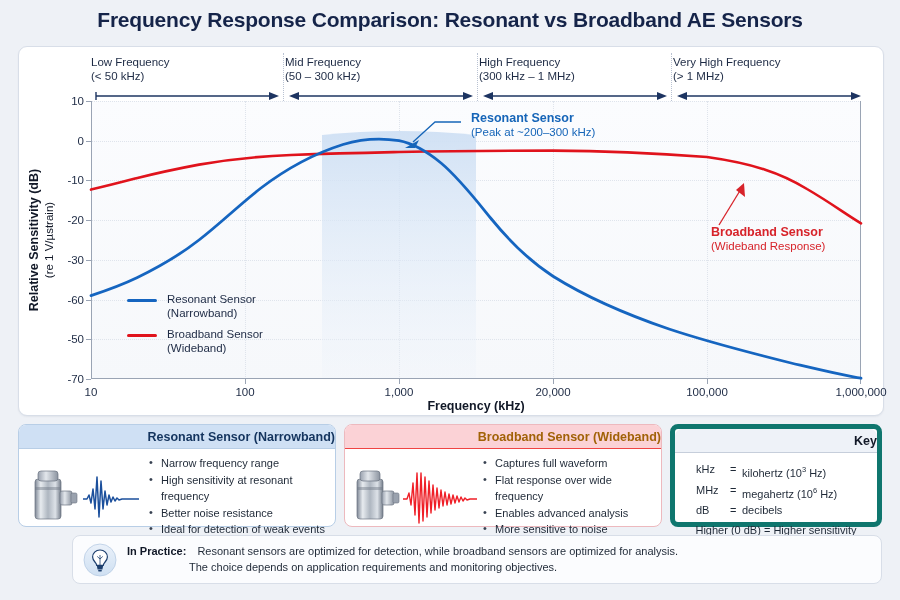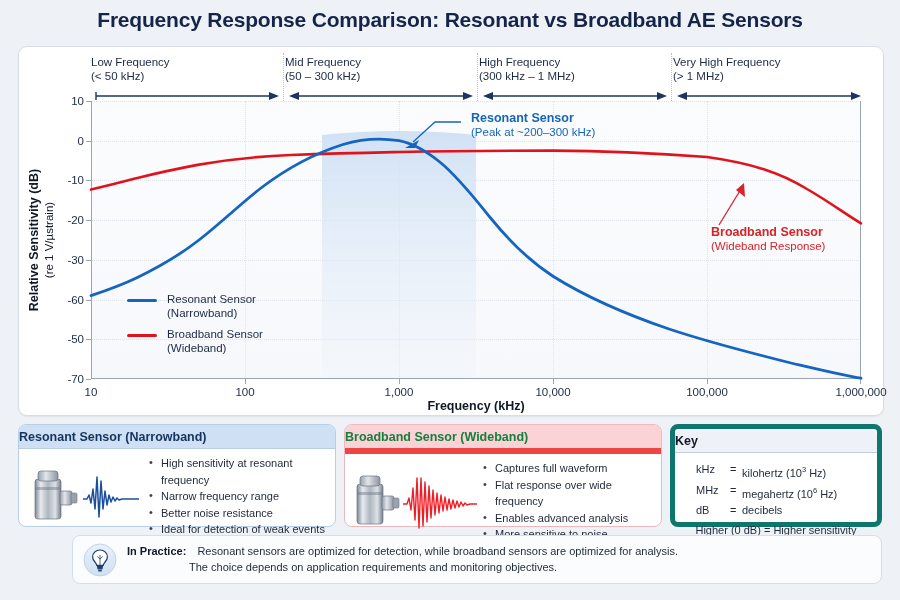--- a/index.html
+++ b/index.html
@@ -71,32 +71,32 @@
 
   
   .legend{position:absolute;left:36px;top:192px;font-size:11.5px;color:#1d2a44;line-height:13.5px;}
   .legend .row{display:flex;align-items:flex-start;margin-bottom:8px;}
   .legend .swatch{width:30px;height:3px;border-radius:2px;margin:6px 10px 0 0;flex:0 0 auto;}
   .legend .lt span{display:block;}
 
   
   .panel{position:absolute;background:#fff;border-radius:8px;box-sizing:border-box;}
   .panel .phead{
-    text-align:left;font-weight:bold;font-size:12.5px;padding:5px 0 4px;
+    text-align:right;font-weight:bold;font-size:12.5px;padding:5px 0 4px;
     border-radius:7px 7px 0 0;
   }
   .panel .pbody{display:flex;align-items:center;padding:6px 8px 8px;}
   .bullets{font-size:11px;line-height:16.5px;color:#1f2937;list-style:none;margin:0;padding:0;}
   .bullets li{position:relative;padding-left:12px;}
   .bullets li:before{content:"•";position:absolute;left:0;top:-1px;color:#374151;}
 
   .p-res{left:18px;top:424px;width:318px;height:103px;border:1px solid #b8cee6;}
   .p-res .phead{background:#cfe0f4;color:#14345e;border-bottom:1px solid #b8cee6;}
   .p-bb{left:344px;top:424px;width:318px;height:103px;border:1px solid #edb9be;}
-  .p-bb .phead{background:#fbd2d6;color:#15803d;border-bottom:6px solid #ef4444;}
+  .p-bb .phead{background:#fbd2d6;color:#a16207;border-bottom:1px solid #ef4444;}
   .p-key{left:670px;top:424px;width:212px;height:103px;border:5px solid #0f766e;}
   .p-key .phead{background:#eef2f8;color:#111827;border-bottom:1px solid #c6cedb;}
   .keylist{font-size:11px;line-height:17px;color:#1f2937;padding:7px 0 0 0;margin:1px;}
   .keyrow{display:flex;padding-left:20px;}
   .keyrow .k{width:34px;flex:0 0 auto;}
   .keyrow .eq{width:12px;flex:0 0 auto;}
   .keyline{text-align:center;padding-top:3px;}
 
   
   .footer{
@@ -222,21 +222,21 @@
       <div class="ytick-mark" style="top:79.4px;"></div>
       <div class="ytick-mark" style="top:119.1px;"></div>
       <div class="ytick-mark" style="top:158.9px;"></div>
       <div class="ytick-mark" style="top:198.6px;"></div>
       <div class="ytick-mark" style="top:238.3px;"></div>
       <div class="ytick-mark" style="top:277.5px;"></div>
 
       <div class="xtick" style="left:0px;">10</div>
       <div class="xtick" style="left:154px;">100</div>
       <div class="xtick" style="left:308px;">1,000</div>
-      <div class="xtick" style="left:462px;">10,000</div>
+      <div class="xtick" style="left:462px;">20,000</div>
       <div class="xtick" style="left:616px;">100,000</div>
       <div class="xtick" style="left:770px;">1,000,000</div>
 
       <div class="xtick-mark" style="left:154px;"></div>
       <div class="xtick-mark" style="left:308px;"></div>
       <div class="xtick-mark" style="left:462px;"></div>
       <div class="xtick-mark" style="left:616px;"></div>
       <div class="xtick-mark" style="left:769px;"></div>
 
       <svg width="770" height="278" viewBox="0 0 770 278" style="position:absolute;left:0;top:0;overflow:visible;">
@@ -315,22 +315,22 @@
         </defs>
         <rect x="8" y="14" width="26" height="40" rx="3" fill="url(#metalR)" stroke="#6c7481" stroke-width="0.7"></rect>
         <rect x="11" y="6" width="20" height="10" rx="3" fill="url(#metalR2)" stroke="#6c7481" stroke-width="0.7"></rect>
         <rect x="33" y="26" width="12" height="14" rx="2" fill="url(#metalR2)" stroke="#6c7481" stroke-width="0.7"></rect>
         <rect x="44" y="28" width="6" height="10" rx="1.5" fill="#9aa2ae" stroke="#6c7481" stroke-width="0.6"></rect>
         <rect x="8" y="22" width="26" height="3" fill="#6f7784" opacity="0.45"></rect>
         <path d="M56,34 L60,34 L62,30 L64,38 L66,24 L68,44 L70,12 L72,52 L74,16 L76,44
                  L78,26 L80,40 L82,30 L84,37 L86,32 L88,36 L90,33 L92,35 L95,34 L112,34" fill="none" stroke="#1b4f9c" stroke-width="1.5" stroke-linejoin="round"></path>
       </svg>
       <ul class="bullets" style="margin-left:4px;">
+        <li>Narrow frequency range</li>
         <li>High sensitivity at resonant frequency</li>
-        <li>Narrow frequency range</li>
         <li>Better noise resistance</li>
         <li>Ideal for detection of weak events</li>
       </ul>
     </div>
   </div>
 
   <div class="panel p-bb">
     <div class="phead">Broadband Sensor (Wideband)</div>
     <div class="pbody">
       <svg width="128" height="62" viewBox="0 0 128 62" style="flex:0 0 auto;">

